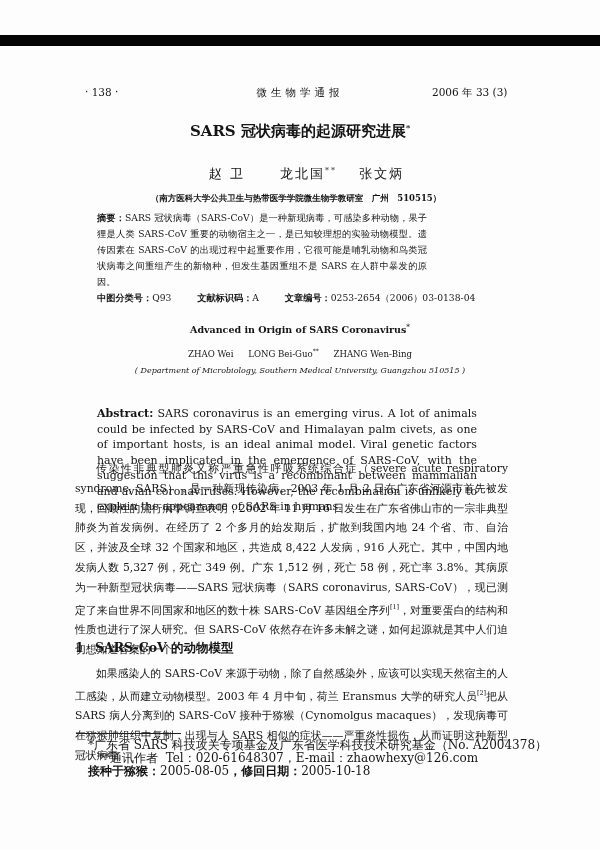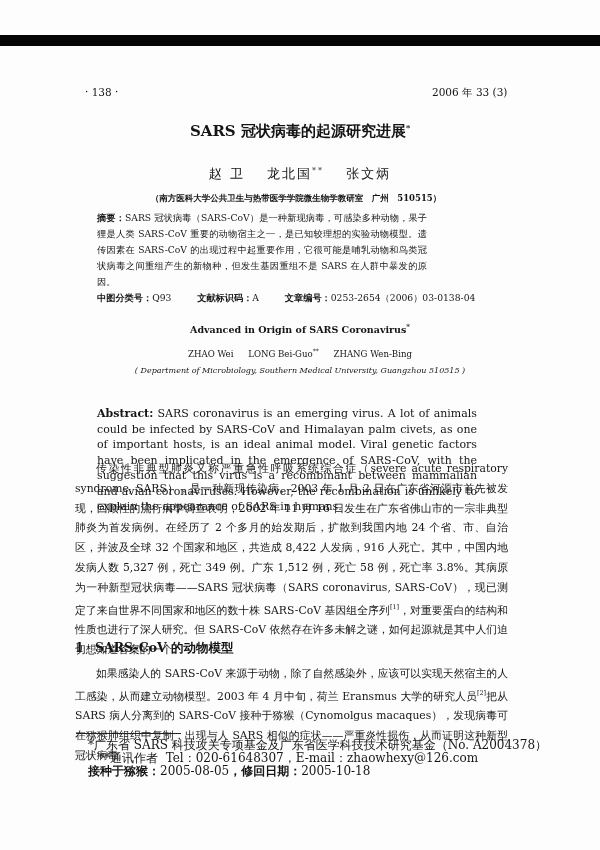--- a/index.html
+++ b/index.html
@@ -40,29 +40,30 @@
     .fn { position: absolute; left: 88px; font-size: 12px; line-height: 12px; white-space: nowrap; }
     .fn b { font-weight: bold; }
   </style>
 </head>
 <body>
 
 <div class="topbar"></div>
 
 <div class="runhead">
   <span class="pg">· 138 ·</span>
+  <span class="jn">微生物学通报</span>
   <span class="yr">2006 年 33 (3)</span>
 </div>
 
 <div class="title">
   <span>SARS 冠状病毒的起源研究进展</span><sup>*</sup>
 </div>
 
 <div class="authors">
-  <span><span style="margin:0">赵 卫</span></span>
+  <span><span style="margin:13px">赵 卫</span></span>
   <span><span style="margin:0">龙北国</span><sup style="margin:0;font-size:8px">**</sup></span>
   <span><span style="margin:0">张文炳</span></span>
 </div>
 
 <div class="affil">（南方医科大学公共卫生与热带医学学院微生物学教研室　广州　510515）</div>
 
 <div class="cn-abs">
   <b>摘要：</b><span>SARS 冠状病毒（SARS-CoV）是一种新现病毒，可感染多种动物，果子狸是人类 SARS-CoV 重要的动物宿主之一，是已知较理想的实验动物模型。遗传因素在 SARS-CoV 的出现过程中起重要作用，它很可能是哺乳动物和鸟类冠状病毒之间重组产生的新物种，但发生基因重组不是 SARS 在人群中暴发的原因。</span>
 </div>
 

